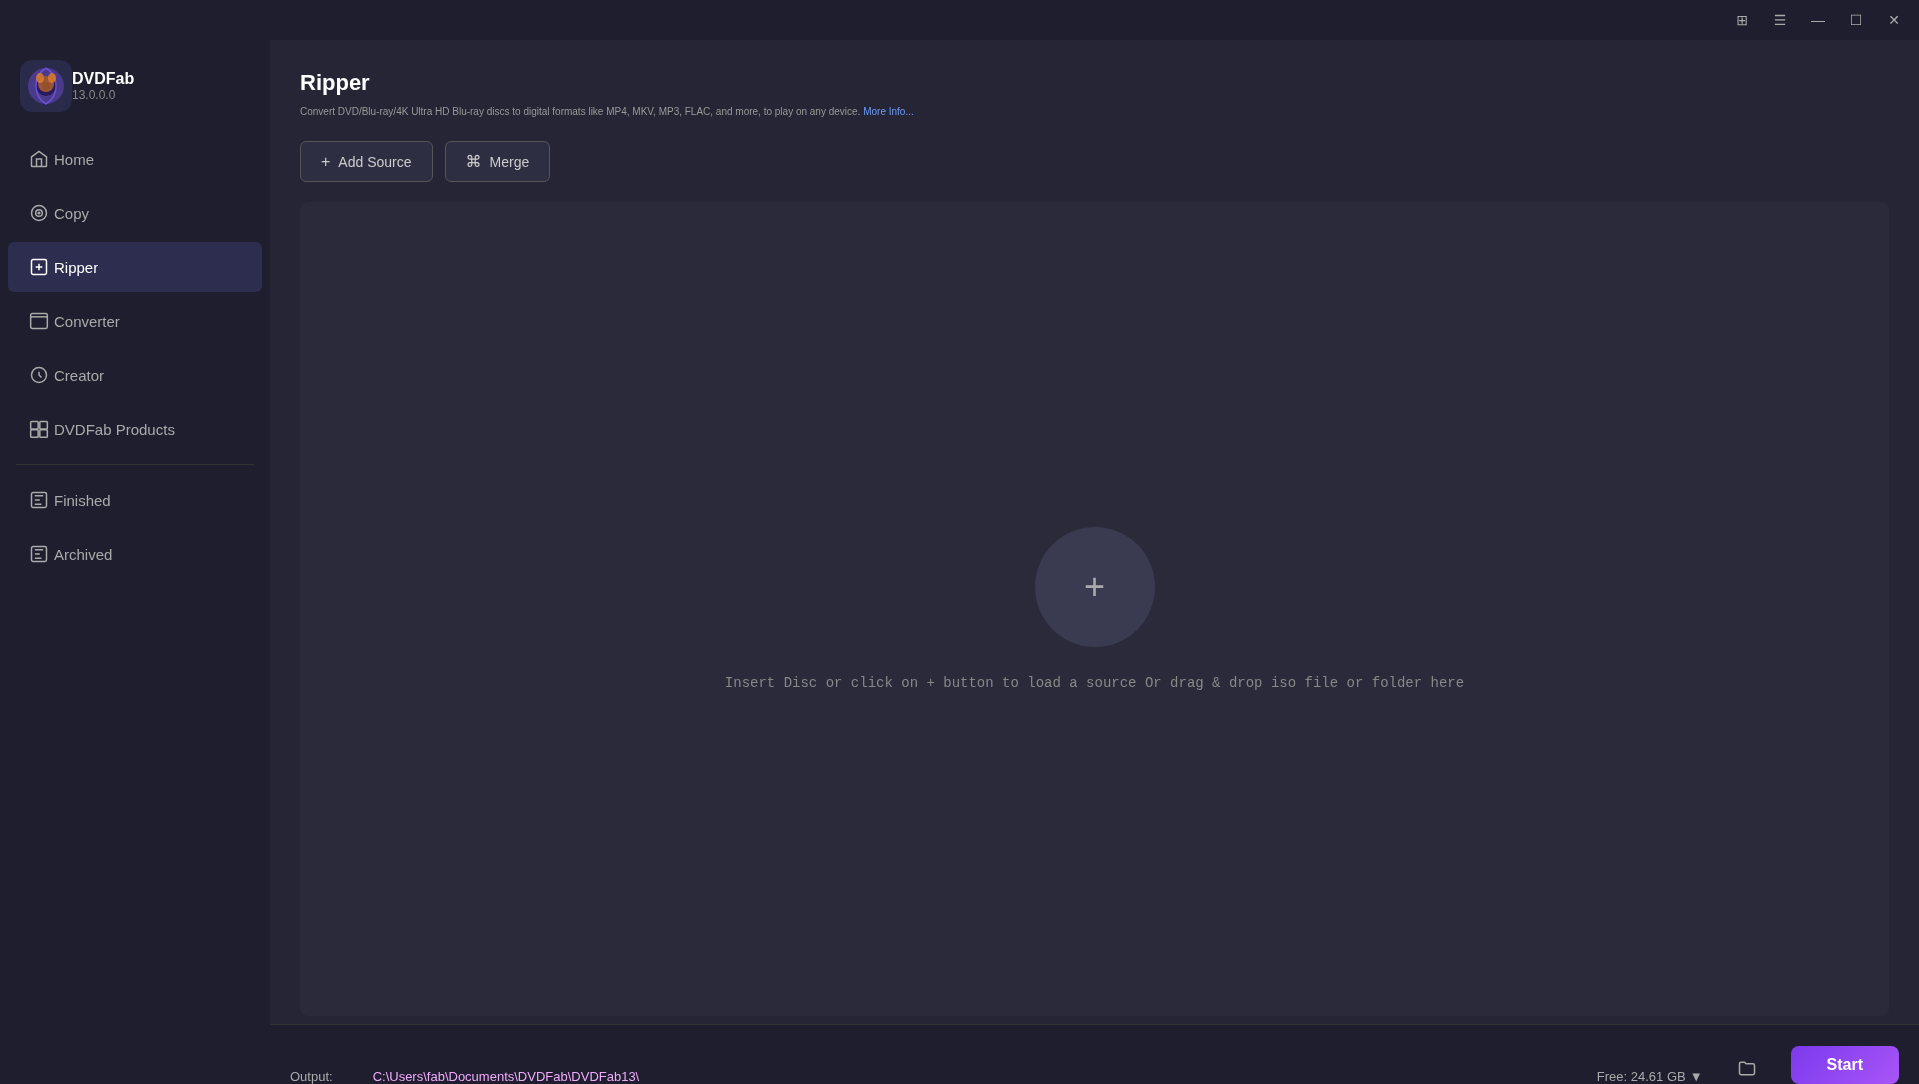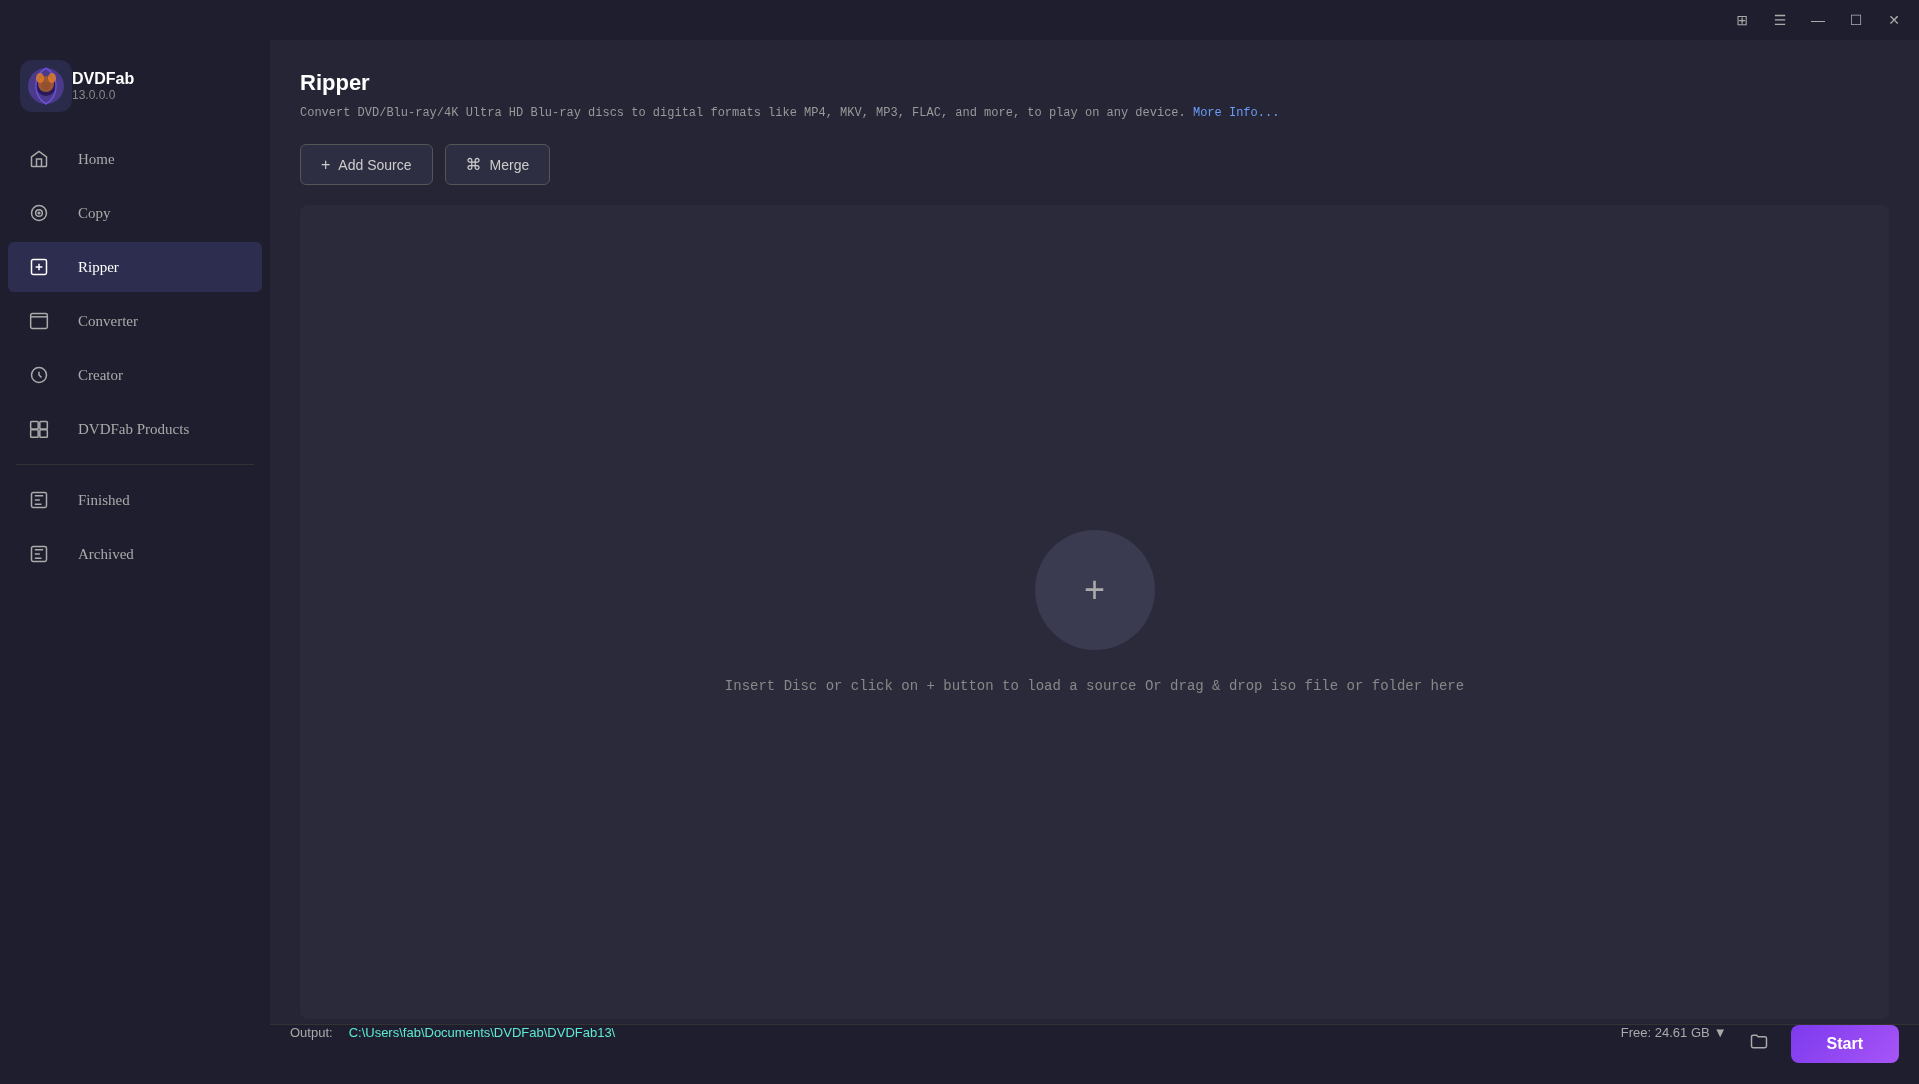--- a/index.html
+++ b/index.html
@@ -89,29 +89,28 @@
 
     .sidebar-nav {
       flex: 1;
       display: flex;
       flex-direction: column;
     }
 
     .nav-item {
       display: flex;
       align-items: center;
-      gap: 28px;
+      gap: 4px;
       padding: 14px 20px;
       cursor: pointer;
       color: #aaa;
       font-size: 15px;
       transition: background 0.2s, color 0.2s;
       border-radius: 6px;
       margin: 2px 8px;
-      font-family: Liberation Serif, serif;
     }
     .nav-item.active {
       background: #2d2d50;
       color: #ffffff;
     }
     .nav-item .nav-icon {
       width: 22px;
       height: 22px;
       display: flex;
       align-items: center;
@@ -144,23 +143,22 @@
 
     .page-title {
       color: #ffffff;
       font-size: 22px;
       font-weight: 600;
       margin-bottom: 10px;
     }
 
     .page-description {
       color: #999;
-      font-size: 12px;
+      font-size: 10px;
       margin-bottom: 24px;
-      font-family: Liberation Mono, monospace;
     }
     .page-description a {
       color: #6b9cf7;
       text-decoration: none;
     }
 
     .toolbar {
       display: flex;
       gap: 12px;
       margin-bottom: 20px;
@@ -220,37 +218,38 @@
       font-size: 14px;
       text-align: center;
       font-family: Liberation Mono, monospace;
     }
 
     
     .bottom-bar {
       height: 60px;
       background: #1e1e2e;
       display: flex;
-      align-items: flex-start;
+      align-items: flex-end;
       padding: 0 20px;
-      gap: 16px;
+      gap: 28px;
       border-top: 1px solid #333;
       flex-shrink: 0;
     }
 
     .output-label {
       color: #aaa;
       font-size: 13px;
       white-space: nowrap;
     }
 
     .output-path {
-      color: #5eead4;
+      color: #f0abfc;
       font-size: 13px;
       flex: 1;
+      margin-left: 12px;
     }
 
     .free-space {
       color: #aaa;
       font-size: 13px;
       display: flex;
       align-items: center;
       gap: 4px;
       white-space: nowrap;
     }

